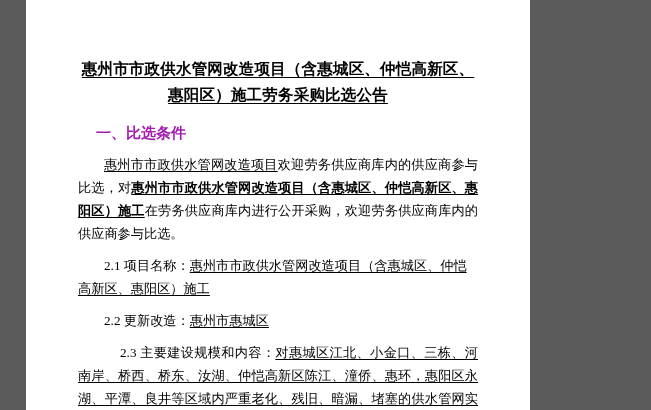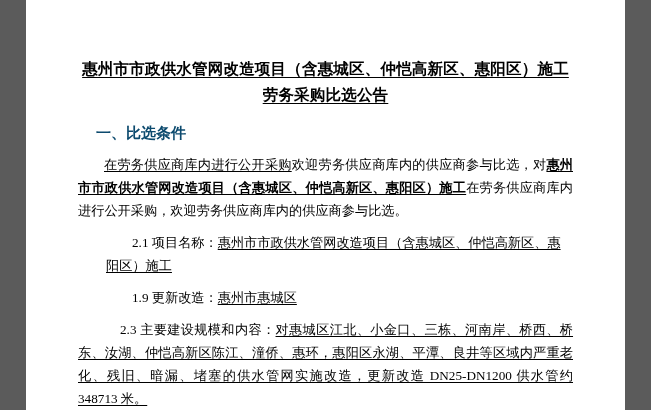--- a/index.html
+++ b/index.html
@@ -10,21 +10,21 @@
   body {
     width: 651px;
     height: 410px;
     overflow: hidden;
     font-family: "Liberation Serif", "DejaVu Serif", serif;
   }
   .page {
     position: absolute;
     left: 26px;
     top: 0;
-    width: 599px;
+    width: 504px;
     height: 410px;
     background: #ffffff;
     box-sizing: border-box;
     overflow: hidden;
   }
   .page-inner {
     padding: 56px 52px 0 52px;
   }
   .doc-title {
     font-size: 15.5px;
@@ -32,21 +32,21 @@
     line-height: 26px;
     text-align: center;
     color: #000;
     letter-spacing: 0.2px;
     text-decoration: underline;
     text-underline-offset: 3px;
   }
   .heading {
     font-size: 15px;
     font-weight: bold;
-    color: #0c4a6e;
+    color: #a21caf;
     margin-top: 14px;
     line-height: 22px;
     text-indent: 18px;
   }
   .para {
     font-size: 13.2px;
     line-height: 23px;
     color: #000;
     margin-top: 9px;
     text-align: justify;
@@ -60,21 +60,20 @@
   }
   .b {
     font-weight: bold;
   }
   .item {
     font-size: 13.2px;
     line-height: 23px;
     color: #000;
     margin-top: 9px;
     text-indent: 26px;
-    margin-left: 28px;
   }
   .para-block {
     font-size: 13.2px;
     line-height: 23px;
     color: #000;
     margin-top: 9px;
     text-align: justify;
   }
   .left-shadow, .right-shadow {
     position: absolute;
@@ -93,31 +92,31 @@
 <div class="right-shadow"></div>
 
 <div class="page">
   <div class="page-inner">
 
     <div class="doc-title">惠州市市政供水管网改造项目（含惠城区、仲恺高新区、惠阳区）施工劳务采购比选公告</div>
 
     <div class="heading">一、比选条件</div>
 
     <div class="para indent2">
-      <span class="u">在劳务供应商库内进行公开采购</span><span>欢迎劳务供应商库内的供应商参与比选，对</span><span class="u b">惠州市市政供水管网改造项目（含惠城区、仲恺高新区、惠阳区）施工</span><span>在劳务供应商库内进行公开采购，欢迎劳务供应商库内的供应商参与比选。</span>
+      <span class="u">惠州市市政供水管网改造项目</span><span>欢迎劳务供应商库内的供应商参与比选，对</span><span class="u b">惠州市市政供水管网改造项目（含惠城区、仲恺高新区、惠阳区）施工</span><span>在劳务供应商库内进行公开采购，欢迎劳务供应商库内的供应商参与比选。</span>
     </div>
 
 
     <div class="item">
       <span>2.1</span>
       <span>项目名称：</span><span class="u">惠州市市政供水管网改造项目（含惠城区、仲恺高新区、惠阳区）施工</span>
     </div>
 
     <div class="item">
-      <span>1.9</span>
+      <span>2.2</span>
       <span>更新改造：</span><span class="u">惠州市惠城区</span>
     </div>
 
     <div class="para-block">
       <span style="margin-left:42px">2.3</span>
       <span>主要建设规模和内容：</span><span class="u">对惠城区江北、小金口、三栋、河南岸、桥西、桥东、汝湖、仲恺高新区陈江、潼侨、惠环，惠阳区永湖、平潭、良井等区域内严重老化、残旧、暗漏、堵塞的供水管网实施改造，更新改造 DN25-DN1200 供水管约 348713 米。</span>
     </div>
 
   </div>
 </div>

